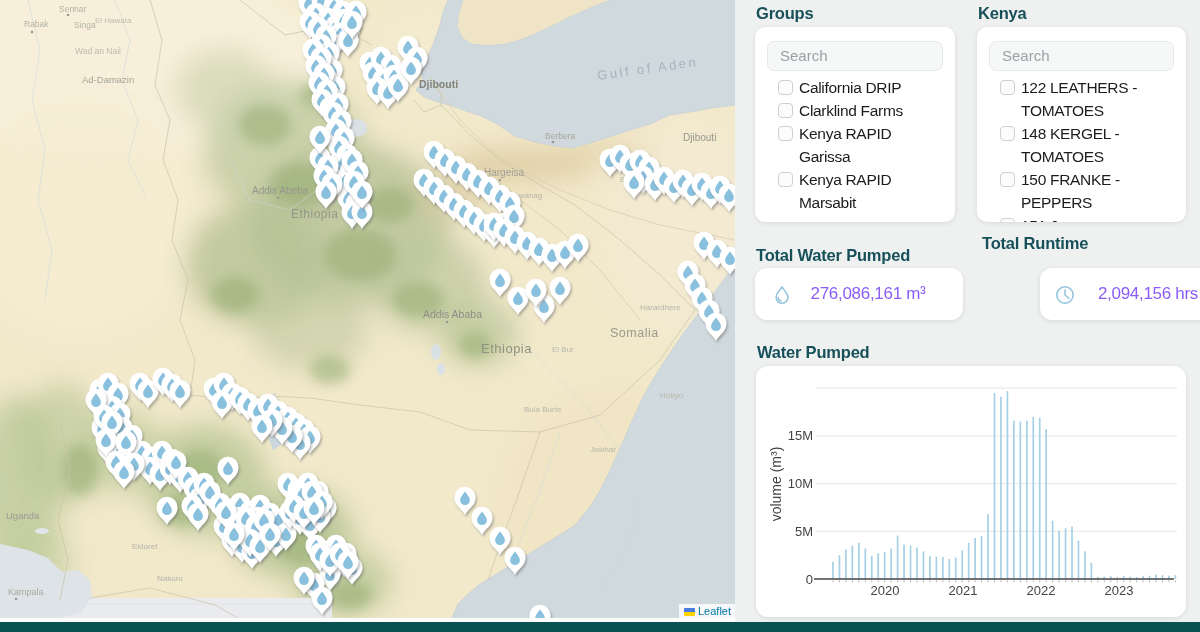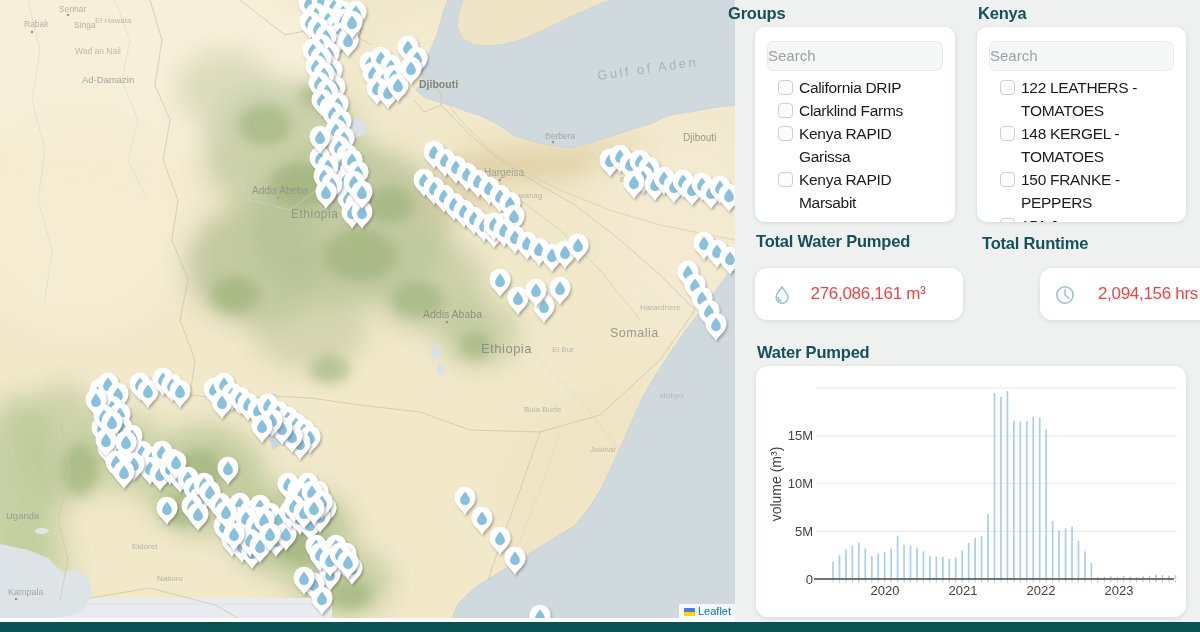--- a/index.html
+++ b/index.html
@@ -6,27 +6,27 @@
   font-family:"Liberation Sans",sans-serif; background:#fbfcfb; }
 #map { position:absolute; left:0; top:0; width:735px; height:618px; overflow:hidden; }
 #attrib { position:absolute; right:0; bottom:0; height:14px; background:rgba(255,255,255,0.8);
   font-size:11px; color:#0078a8; padding:0 4px 0 5px; line-height:14px; }
 #attrib .flag { display:inline-block; width:11px; height:8px; vertical-align:-1px; margin-right:3px;
   background:linear-gradient(#4c7be1 50%,#ffd500 50%); border-radius:1px; }
 #panel { position:absolute; left:735px; top:0; width:465px; height:622px; background:#eef1f0; }
 .h { position:absolute; font-size:16.5px; font-weight:bold; color:#18505a; letter-spacing:-0.2px; }
 .card { position:absolute; background:#fff; border-radius:10px; box-shadow:0 1px 5px rgba(0,0,0,0.1); }
 .search { display:block; margin:14px auto 0; width:calc(100% - 24px); height:30px; background:#f6f7f7;
-  border:1px solid #e8e9e9; border-radius:7px; color:#9aa1a7; font-size:15px; line-height:28px; }
+  border:1px solid #e8e9e9; border-radius:7px; color:#9aa1a7; font-size:15px; line-height:28px; padding-left:12px; }
 .list { margin:5px 0 0 0; overflow:hidden; }
 .item { display:flex; align-items:flex-start; padding:0 8px 0 23px; font-size:15.5px; color:#1c1c1c; line-height:23px; letter-spacing:-0.3px; }
 .cb { flex:0 0 15px; width:15px; height:15px; border:1.5px solid #cfcfcf; border-radius:4px; background:#fcfcfc; margin:3.5px 6px 0 0; }
 .lab { padding-left:0px; }
 .stat { display:flex; align-items:center; }
-.statnum { flex:1; text-align:center; font-size:17px; color:#ef4444; letter-spacing:-0.3px; }
+.statnum { flex:1; text-align:center; font-size:17px; color:#8b5cf6; letter-spacing:-0.3px; }
 #footer { position:absolute; left:0; top:622px; width:1200px; height:10px; background:#0a5154; }
 </style></head>
 <body>
 <div id="map"><svg width="735" height="618" viewBox="0 0 735 618" font-family="'Liberation Sans',sans-serif">
 <defs>
 <filter id="blur10" x="-50%" y="-50%" width="200%" height="200%">
           <feGaussianBlur stdDeviation="12"></feGaussianBlur>
         </filter>
 <filter id="blur12" x="-50%" y="-50%" width="200%" height="200%">
           <feGaussianBlur stdDeviation="14"></feGaussianBlur>
@@ -404,21 +404,21 @@
         <use href="#pin" x="330" y="560"></use>
         <use href="#pin" x="340" y="554"></use>
         <use href="#pin" x="348" y="562"></use>
         <use href="#pin" x="540" y="616"></use>
         <use href="#pin" x="527" y="630"></use>
       </g>
 </svg>
 <div id="attrib"><span class="flag"></span>Leaflet</div>
 </div>
 <div id="panel"></div>
-<div class="h" style="left:728px;top:4px;">Groups</div>
+<div class="h" style="left:756px;top:4px;">Groups</div>
 <div class="h" style="left:978px;top:4px;">Kenya</div>
 <div class="card" style="left:755px;top:27px;width:200px;height:195px;overflow:hidden;">
   <div class="search">Search</div>
   <div class="list">
     <div class="item">
         <span class="cb"></span>
         <span class="lab">California DRIP</span>
       </div>
     <div class="item">
         <span class="cb"></span>
@@ -448,21 +448,21 @@
     <div class="item">
         <span class="cb"></span>
         <span class="lab">150 FRANKE -<br>PEPPERS</span>
       </div>
     <div class="item">
         <span class="cb"></span>
         <span class="lab">151 Jenness</span>
       </div>
   </div>
 </div>
-<div class="h" style="left:756px;top:232px;">Total Water Pumped</div>
+<div class="h" style="left:756px;top:246px;">Total Water Pumped</div>
 <div class="h" style="left:982px;top:234px;">Total Runtime</div>
 <div class="card stat" style="left:755px;top:268px;width:208px;height:52px;border-radius:12px;">
   <svg width="26" height="26" viewBox="0 0 26 26" style="margin-left:14px;">
     <path d="M13,6 C16.4,10.6 18.9,12.9 18.9,16.3 A5.9,5.9 0 1 1 7.1,16.3 C7.1,12.9 9.6,10.6 13,6 Z" fill="none" stroke="#8ec3da" stroke-width="1.5"></path>
     <path d="M9.2,16.5 A3.7,3.7 0 0 0 12,20.1" fill="none" stroke="#8ec3da" stroke-width="1.5" stroke-linecap="round"></path>
   </svg>
   <div class="statnum" style="padding-right:22px;">276,086,161 m³</div>
 </div>
 <div class="card stat" style="left:1040px;top:268px;width:204px;height:52px;border-radius:12px;">
   <svg width="26" height="26" viewBox="0 0 26 26" style="margin-left:12px;">

